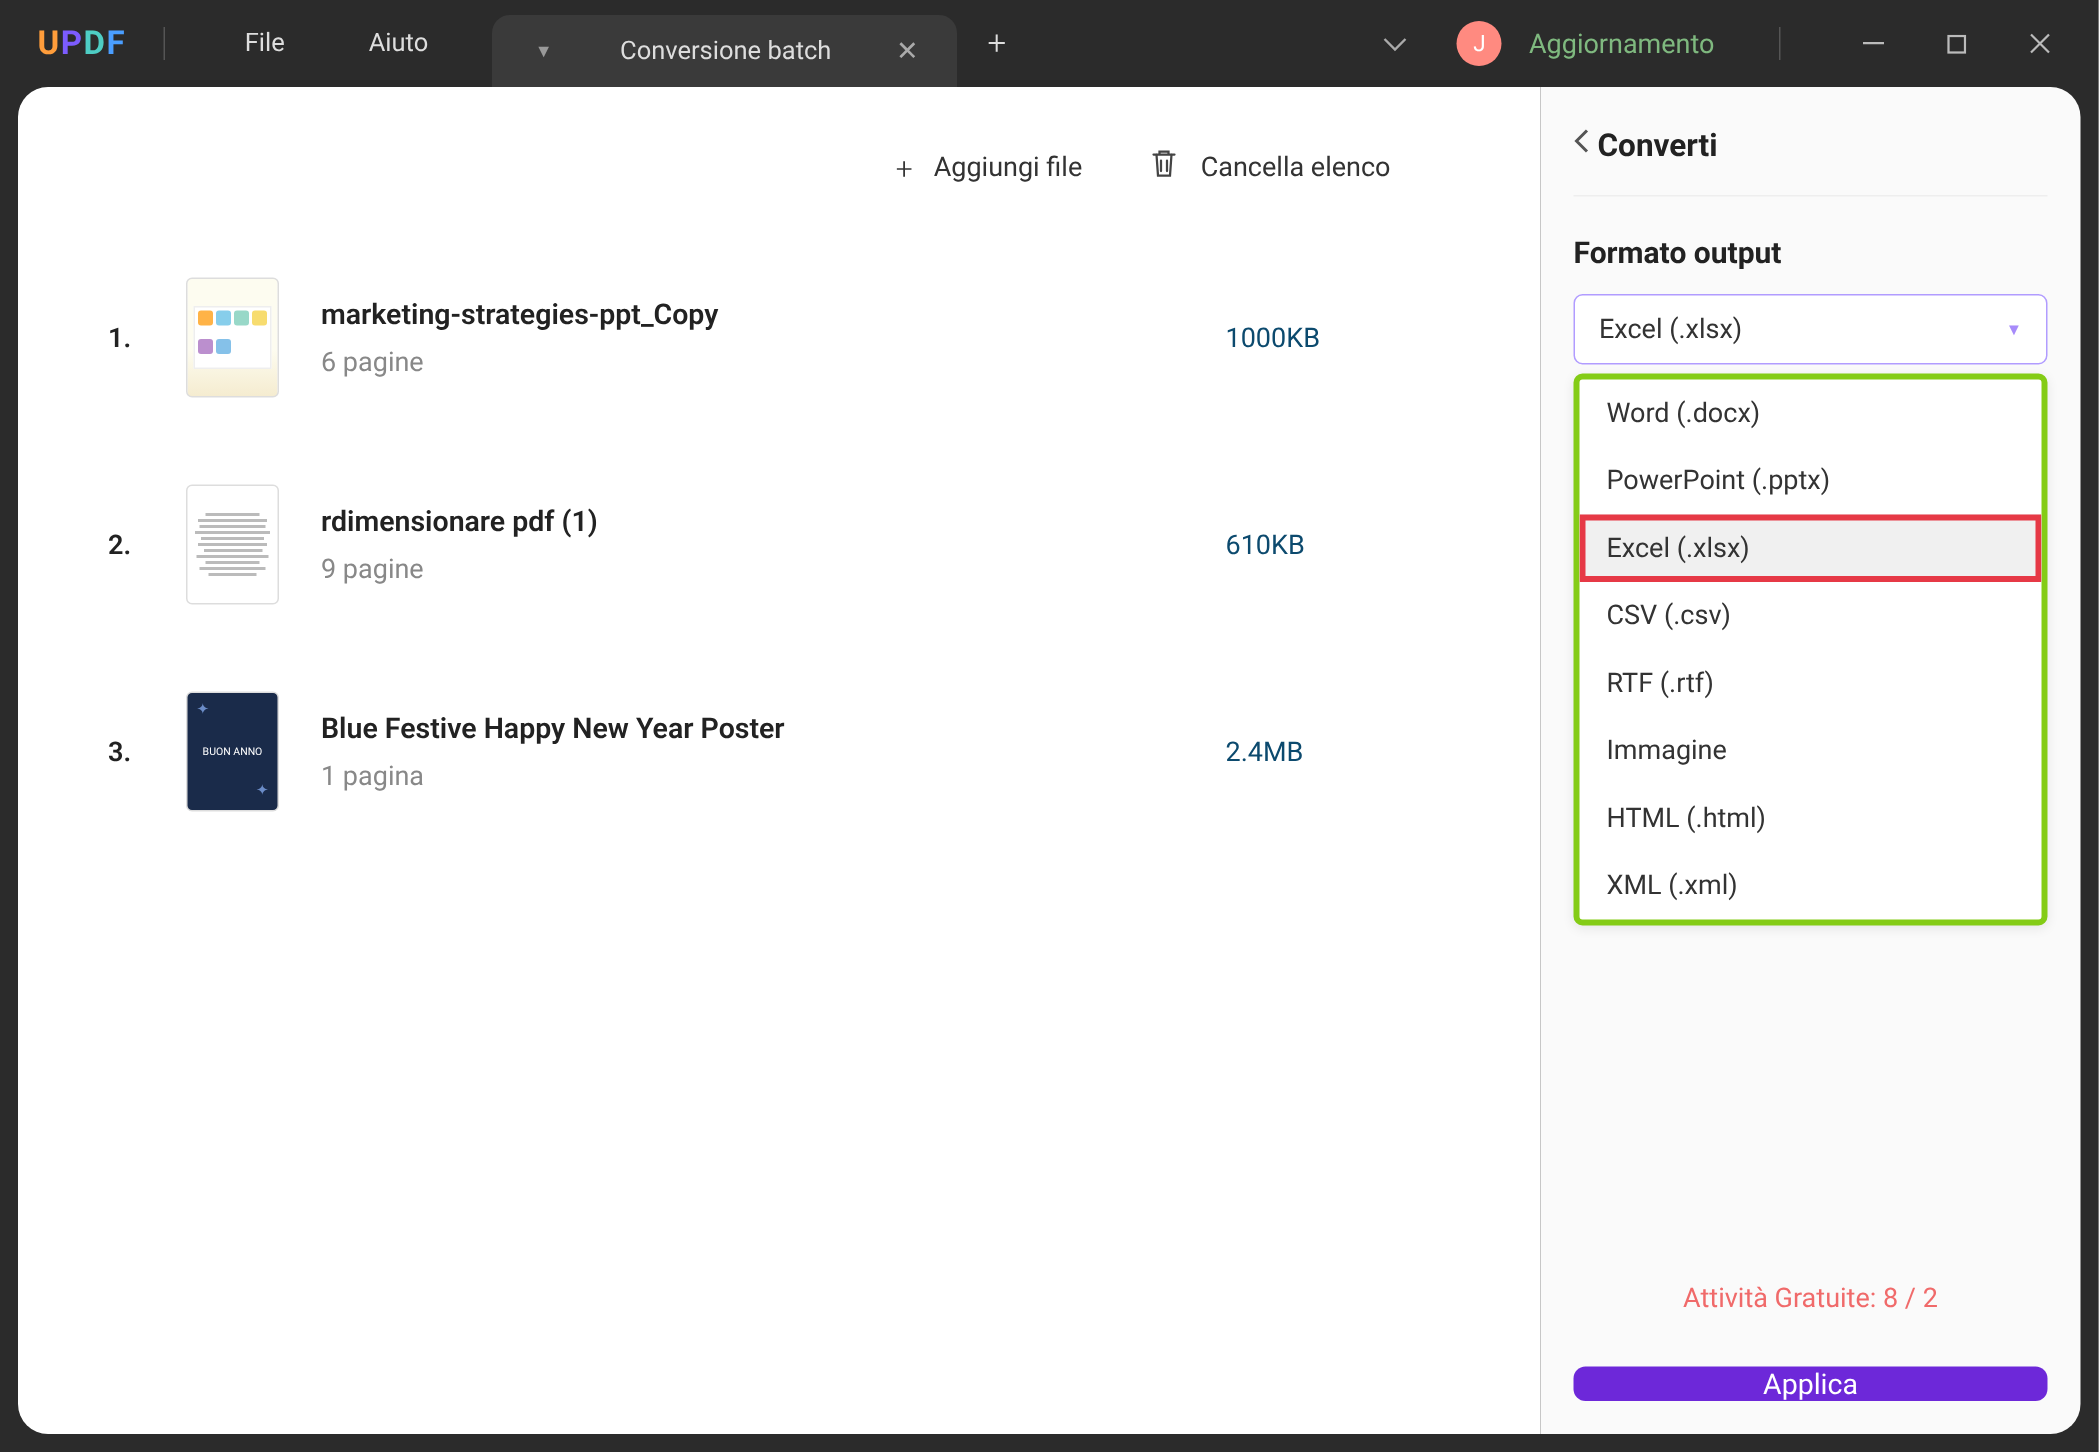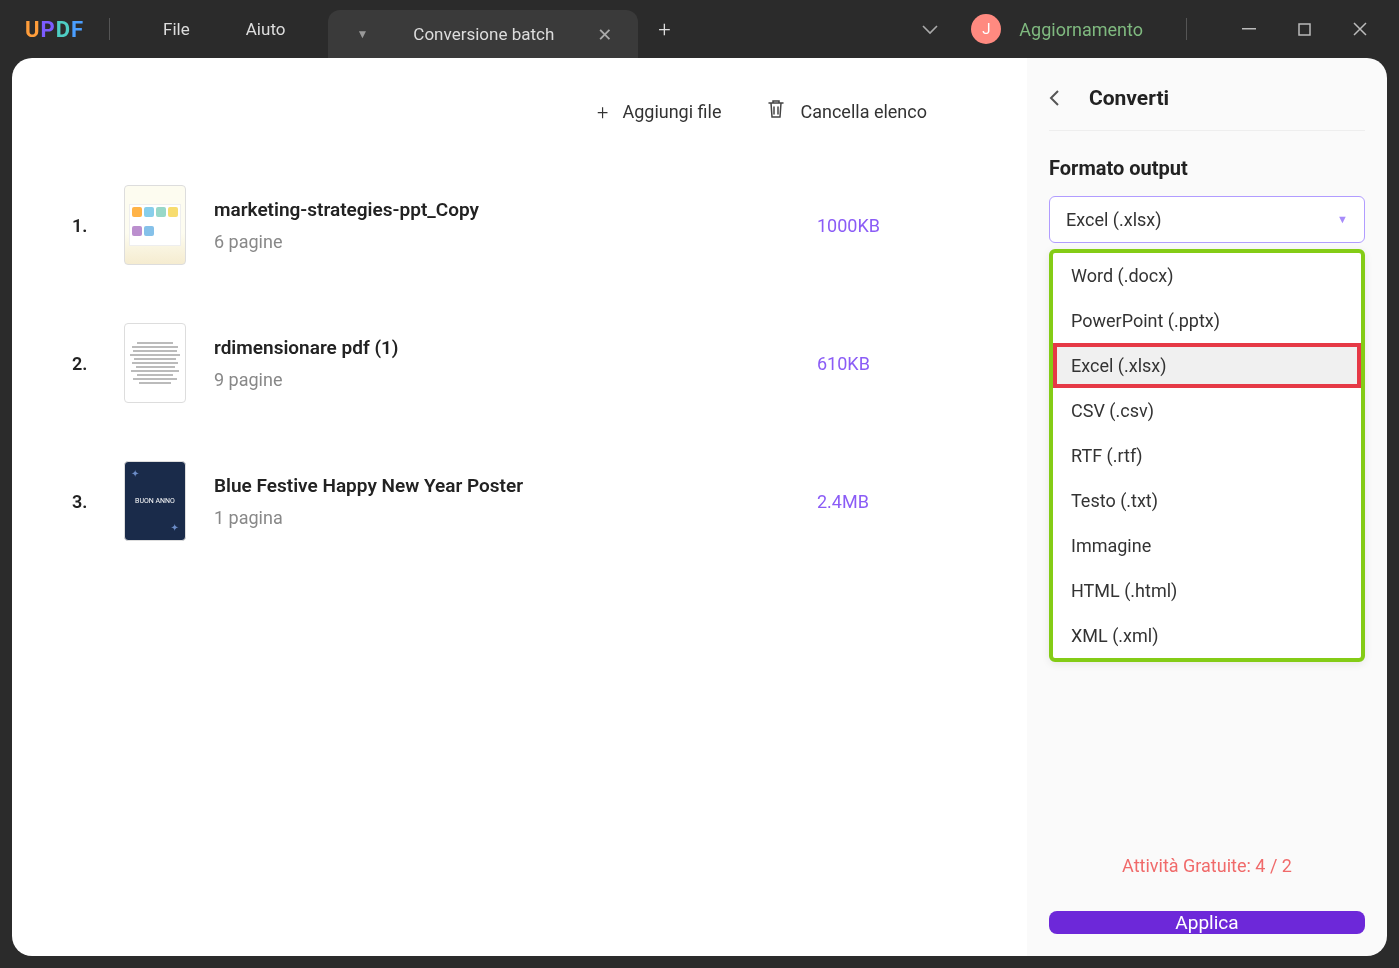--- a/index.html
+++ b/index.html
@@ -228,35 +228,35 @@
       color: #222;
       font-weight: 600;
       margin-bottom: 10px;
     }
     .file-pages {
       font-size: 18px;
       color: #888;
     }
     .file-size {
       font-size: 18px;
-      color: #8b5cf6;
+      color: #0c4a6e;
       width: 150px;
     }
     .right-panel {
       width: 360px;
       background: #fafafa;
       border-radius: 0 20px 20px 0;
       padding: 28px 22px 22px 22px;
       display: flex;
       flex-direction: column;
     }
     .panel-header {
       display: flex;
-      align-items: flex-end;
-      gap: 30px;
+      align-items: flex-start;
+      gap: 6px;
       padding-bottom: 20px;
       border-bottom: 1px solid #eee;
     }
     .back-chevron {
       color: #555;
       cursor: pointer;
       font-size: 16px;
     }
     .panel-title {
       font-size: 21px;
@@ -455,23 +455,22 @@
       <span>Excel (.xlsx)</span>
       <span class="select-caret">▼</span>
     </div>
 
     <div class="dropdown-list">
       <div class="dropdown-item">Word (.docx)</div>
       <div class="dropdown-item">PowerPoint (.pptx)</div>
       <div class="dropdown-item highlighted">Excel (.xlsx)</div>
       <div class="dropdown-item">CSV (.csv)</div>
       <div class="dropdown-item">RTF (.rtf)</div>
-      <div class="dropdown-item">Testo (.txt)</div>
       <div class="dropdown-item">Immagine</div>
       <div class="dropdown-item">HTML (.html)</div>
       <div class="dropdown-item">XML (.xml)</div>
     </div>
 
     <div class="spacer"></div>
-    <div class="quota-text">Attività Gratuite: 4 / 2</div>
+    <div class="quota-text">Attività Gratuite: 8 / 2</div>
     <div class="apply-btn">Applica</div>
   </div>
 </div>
 
 </body></html>

